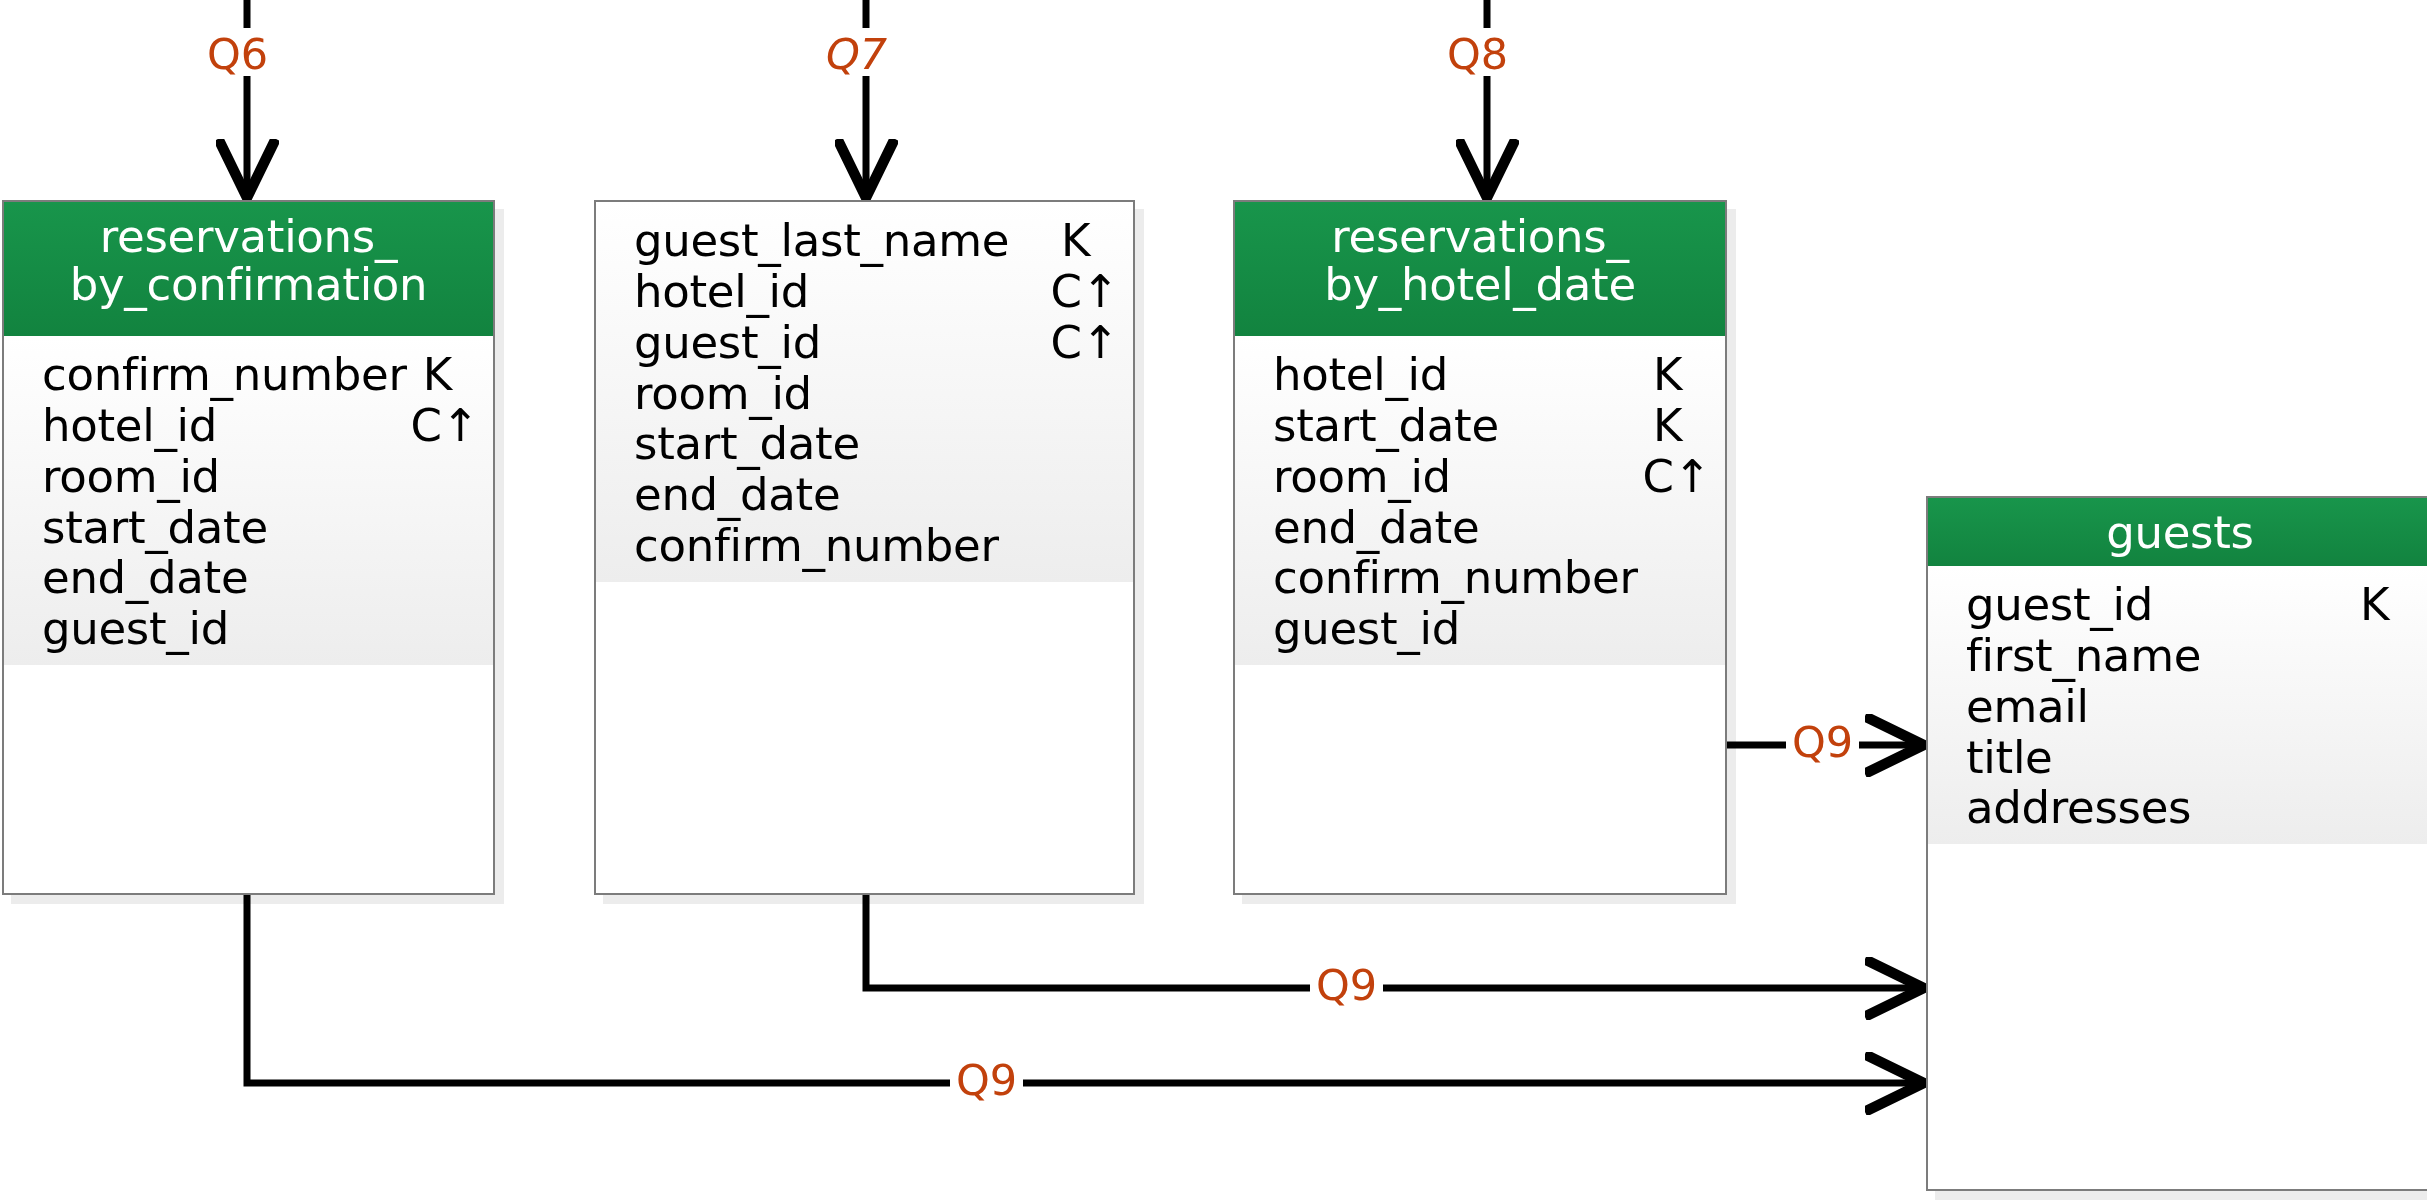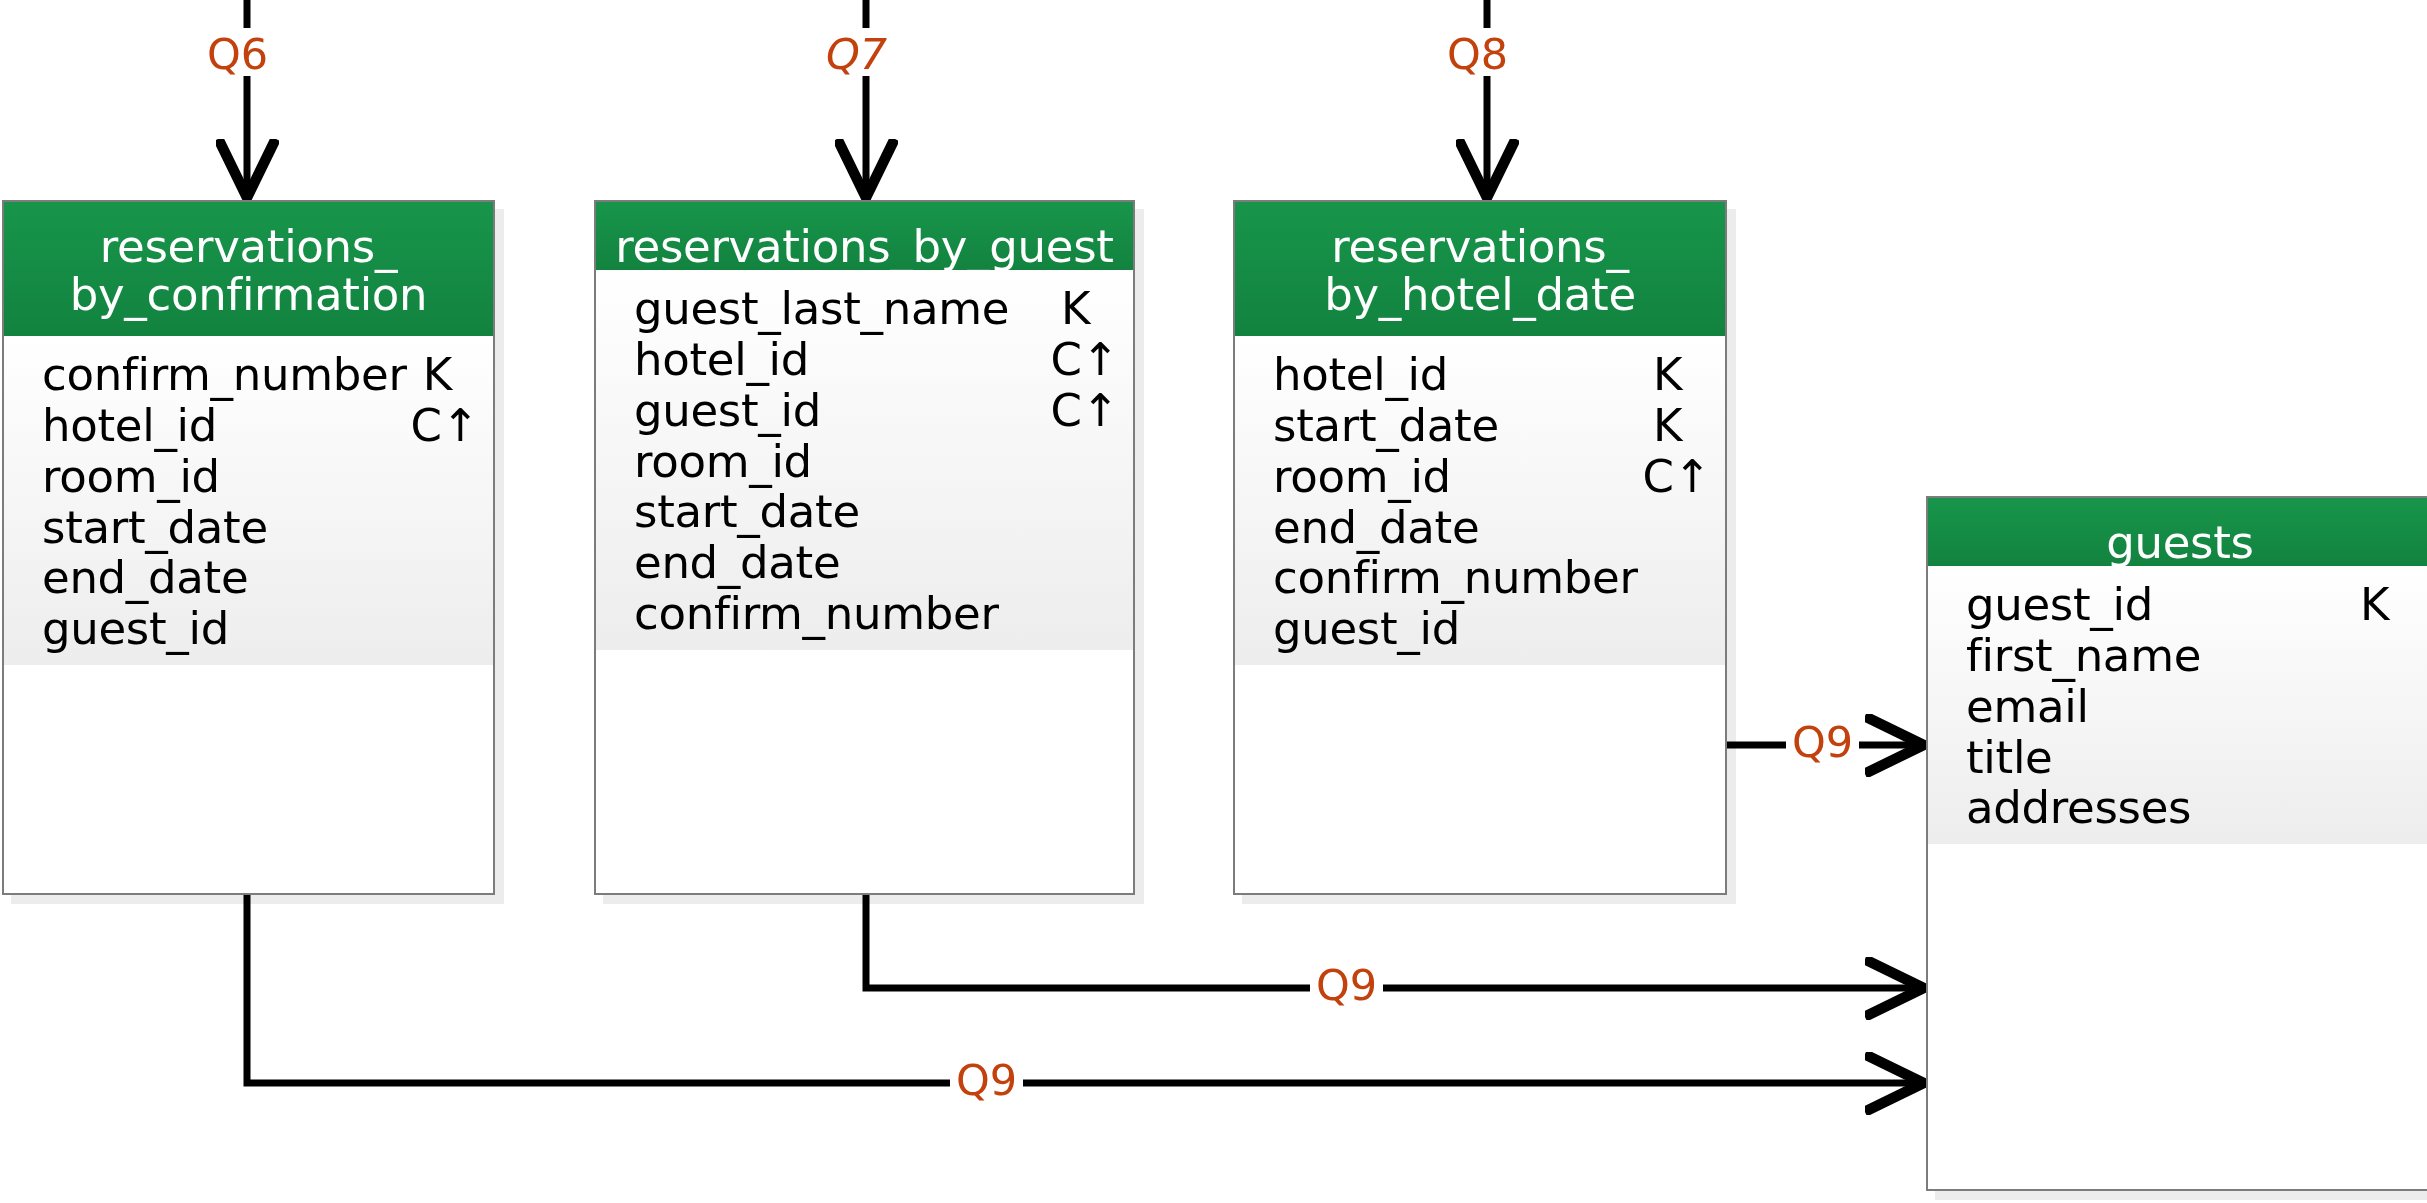--- a/index.html
+++ b/index.html
@@ -41,21 +41,21 @@
     box-shadow: 9px 9px 0 0 rgba(0,0,0,0.075);
     background: #ffffff;
     overflow: hidden;
   }
   .table-header {
     background: linear-gradient(180deg, #18954b 0%, #12833f 100%);
     color: #ffffff;
     text-align: center;
     font-size: 45px;
     line-height: 1.07;
-    padding: 21px 10px 11px 10px;
+    padding: 11px 10px 11px 10px;
     box-sizing: border-box;
     letter-spacing: -0.3px;
     white-space: pre-line;
   }
   .table-body {
     background: linear-gradient(180deg, #ffffff 0%, #f7f7f7 45%, #ededed 100%);
     box-sizing: border-box;
     padding: 14px 0 10px 16px;
   }
   .col-row {
@@ -151,21 +151,20 @@
         <span class="col-key"></span>
       </div>
       <div class="col-row">
         <span class="col-name">guest_id</span>
         <span class="col-key"></span>
       </div>
     </div>
   </div>
 
   <div class="table-card" style="left:594px; top:200px; width:541px; height:695px;">
-    <div class="table-header" style="height:68px;">reservations_by_guest</div>
     <div class="table-body">
       <div class="col-row">
         <span class="col-name">guest_last_name</span>
         <span class="col-key">K</span>
       </div>
       <div class="col-row">
         <span class="col-name">hotel_id</span>
         <span class="col-key">C↑</span>
       </div>
       <div class="col-row">

